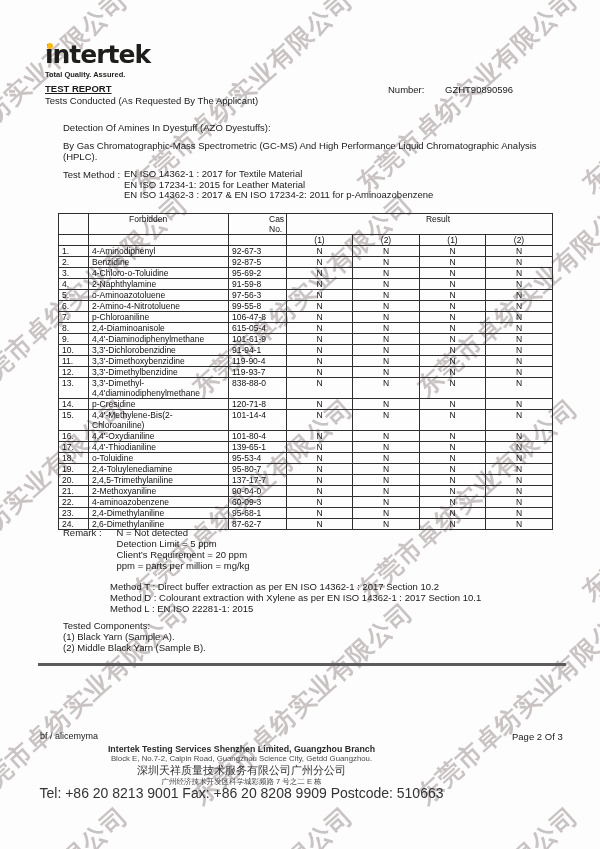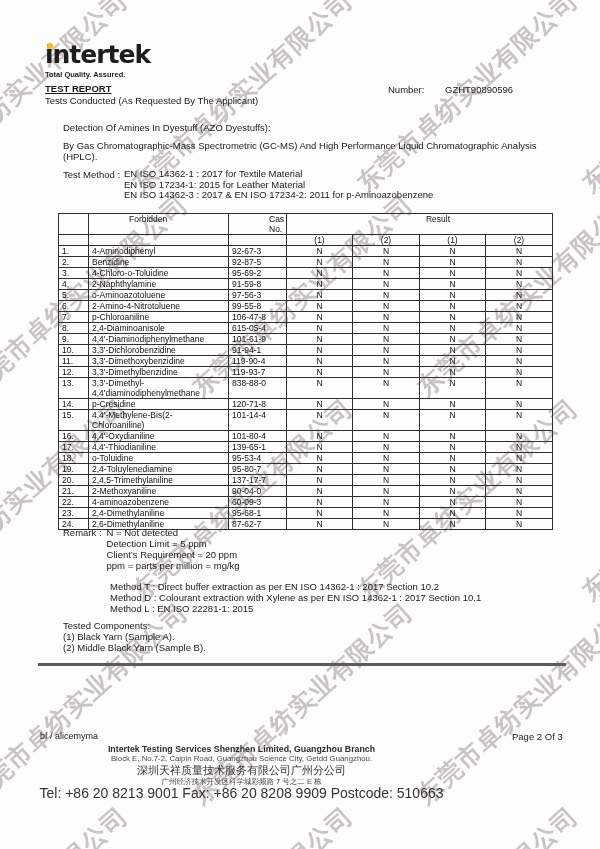--- a/index.html
+++ b/index.html
@@ -41,21 +41,21 @@
   table.report td { border:1px solid #2f2f2f; padding:0 3px; line-height:10px; vertical-align:top; overflow:hidden; }
   table.report .c { text-align:center; }
   table.report .h1 td { height:12px;padding-left:40px; }
   table.report .h2 td { height:8px; }
   table.report .h3 td { height:9px; }
   table.report .name { white-space:pre-line; }
   table.report tbody td { height:11px; }
 
   
   .remark { left:63px; top:527px; font-size:9.5px; display:flex; }
-  .remark .lbl { white-space:nowrap; margin-right:5px; }
+  .remark .lbl { white-space:nowrap; margin-right:15px; }
   .remark .lines div { line-height:11px; }
   .remark-methods { left:110px; top:581px; font-size:9.5px; }
   .remark-methods div { line-height:11px; }
 
   
   .tested { left:63px; top:620px; font-size:9.5px; }
   .tested div { line-height:11px; }
 
   .sep-line { left:38px; top:663px; width:528px; height:3px; background:#5c5c5c; }
 

